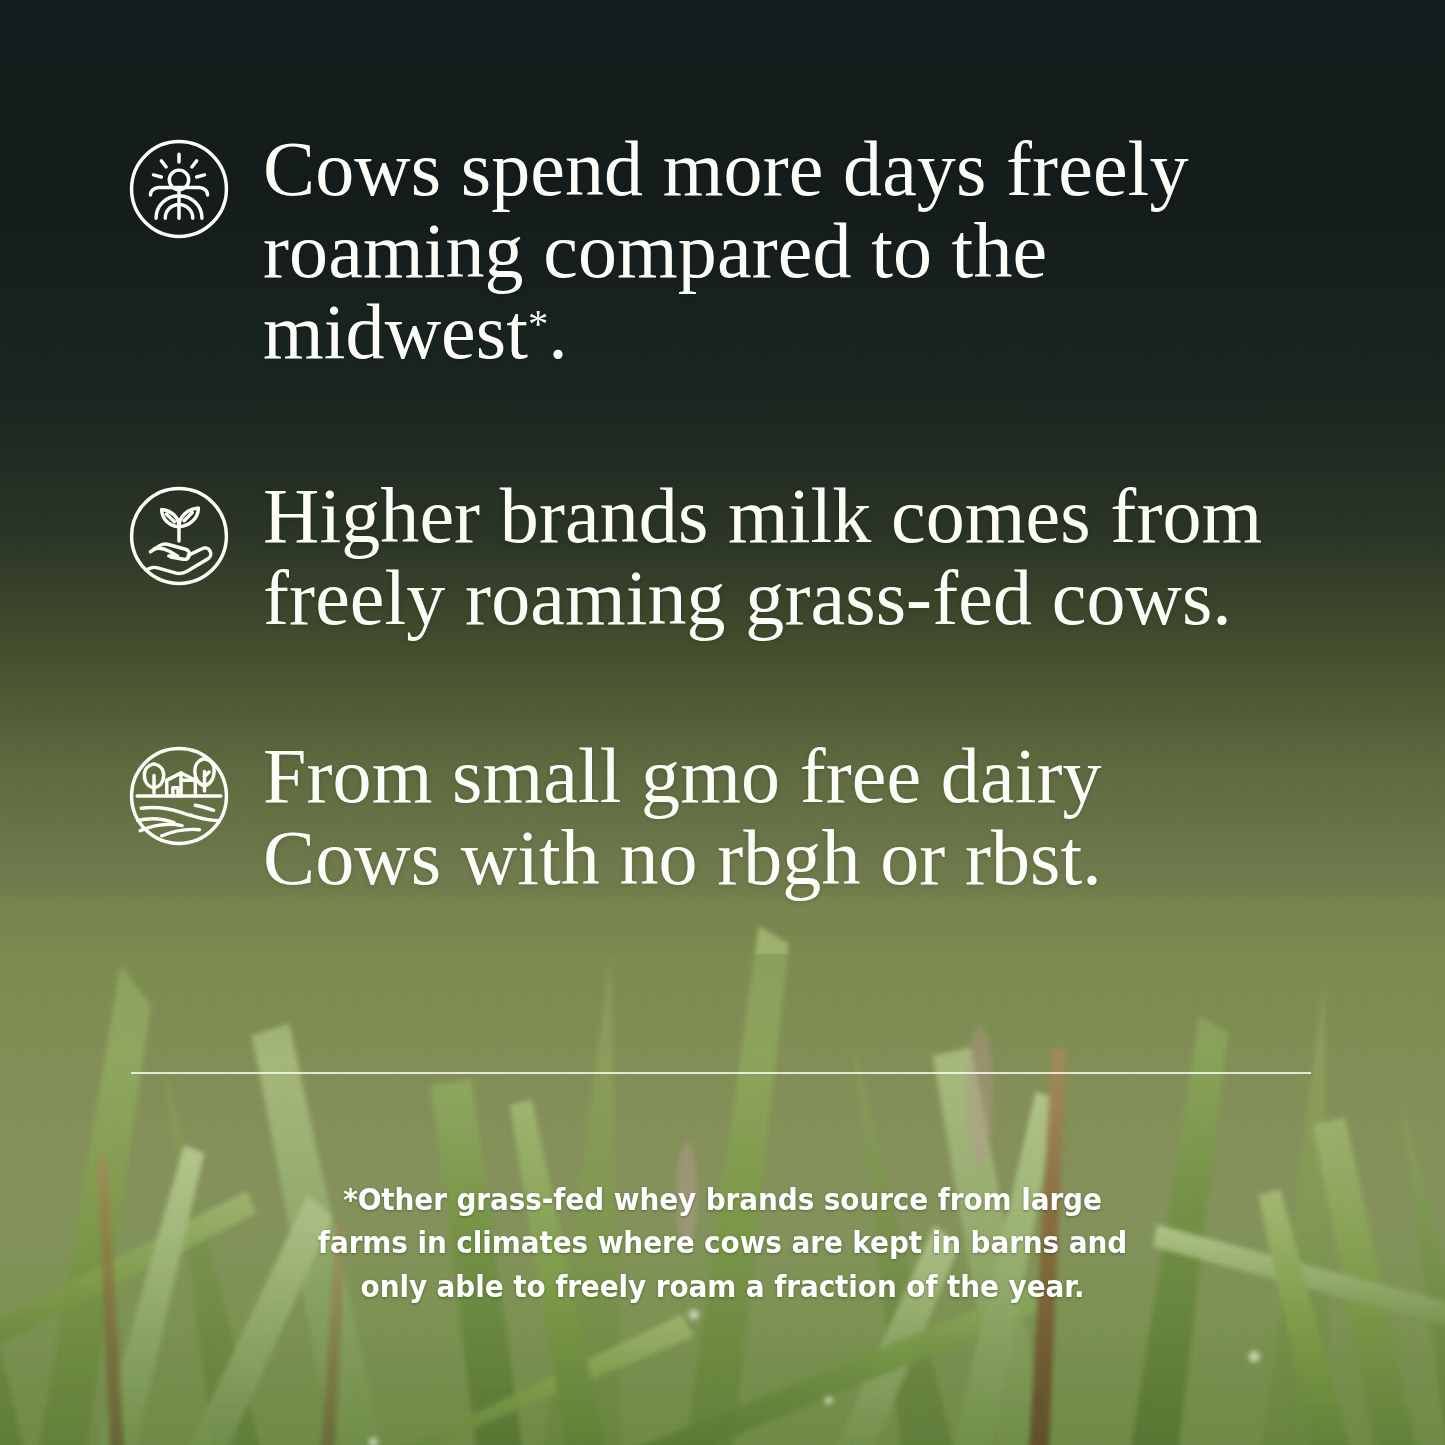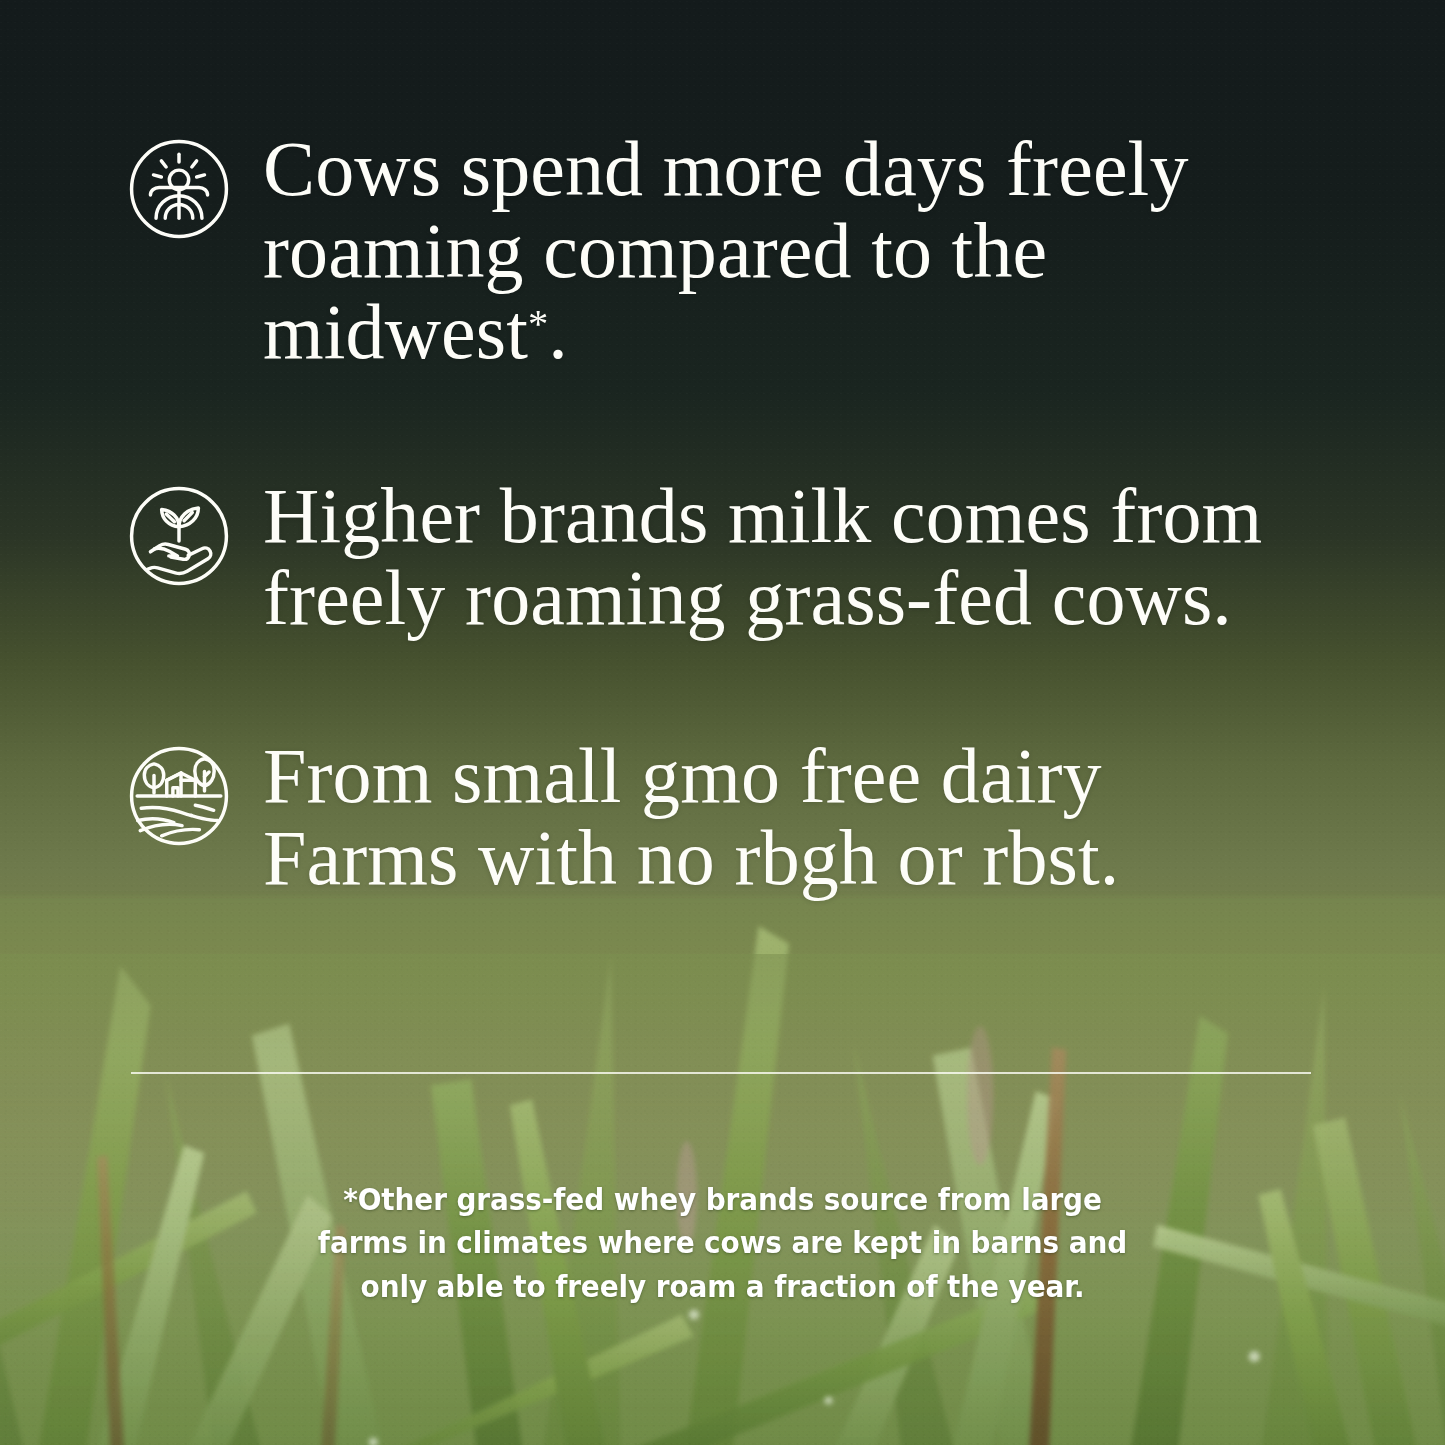--- a/index.html
+++ b/index.html
@@ -323,21 +323,21 @@
 
             <path d="M9 50 H91"></path>
             <path d="M13 62 C27 60 40 62 52 66 C64 70 76 74 88 74"></path>
             <path d="M9.5 74 C22 71 34 72 45 76"></path>
             <path d="M12 84 C26 78 40 76 53 79"></path>
             <path d="M33 89 C45 84 58 82 70 83"></path>
             <path d="M66 59 C72 60 78 62 84 64"></path>
             <circle cx="62" cy="69" r="1.9" fill="#fdfdf8" stroke="none"></circle>
           </svg>
         </div>
-        <div class="point-text"><span>From small gmo free dairy Farms with no rbgh or rbst.</span></div>
+        <div class="point-text"><span>From small gmo free dairy Cows with no rbgh or rbst.</span></div>
       </div>
 
     </div>
 
     <div class="divider"></div>
 
     <div class="footnote">
       <span class="fn-line">*Other grass-fed whey brands source from large</span>
       <span class="fn-line">farms in climates where cows are kept in barns and</span>
       <span class="fn-line">only able to freely roam a fraction of the year.</span>

